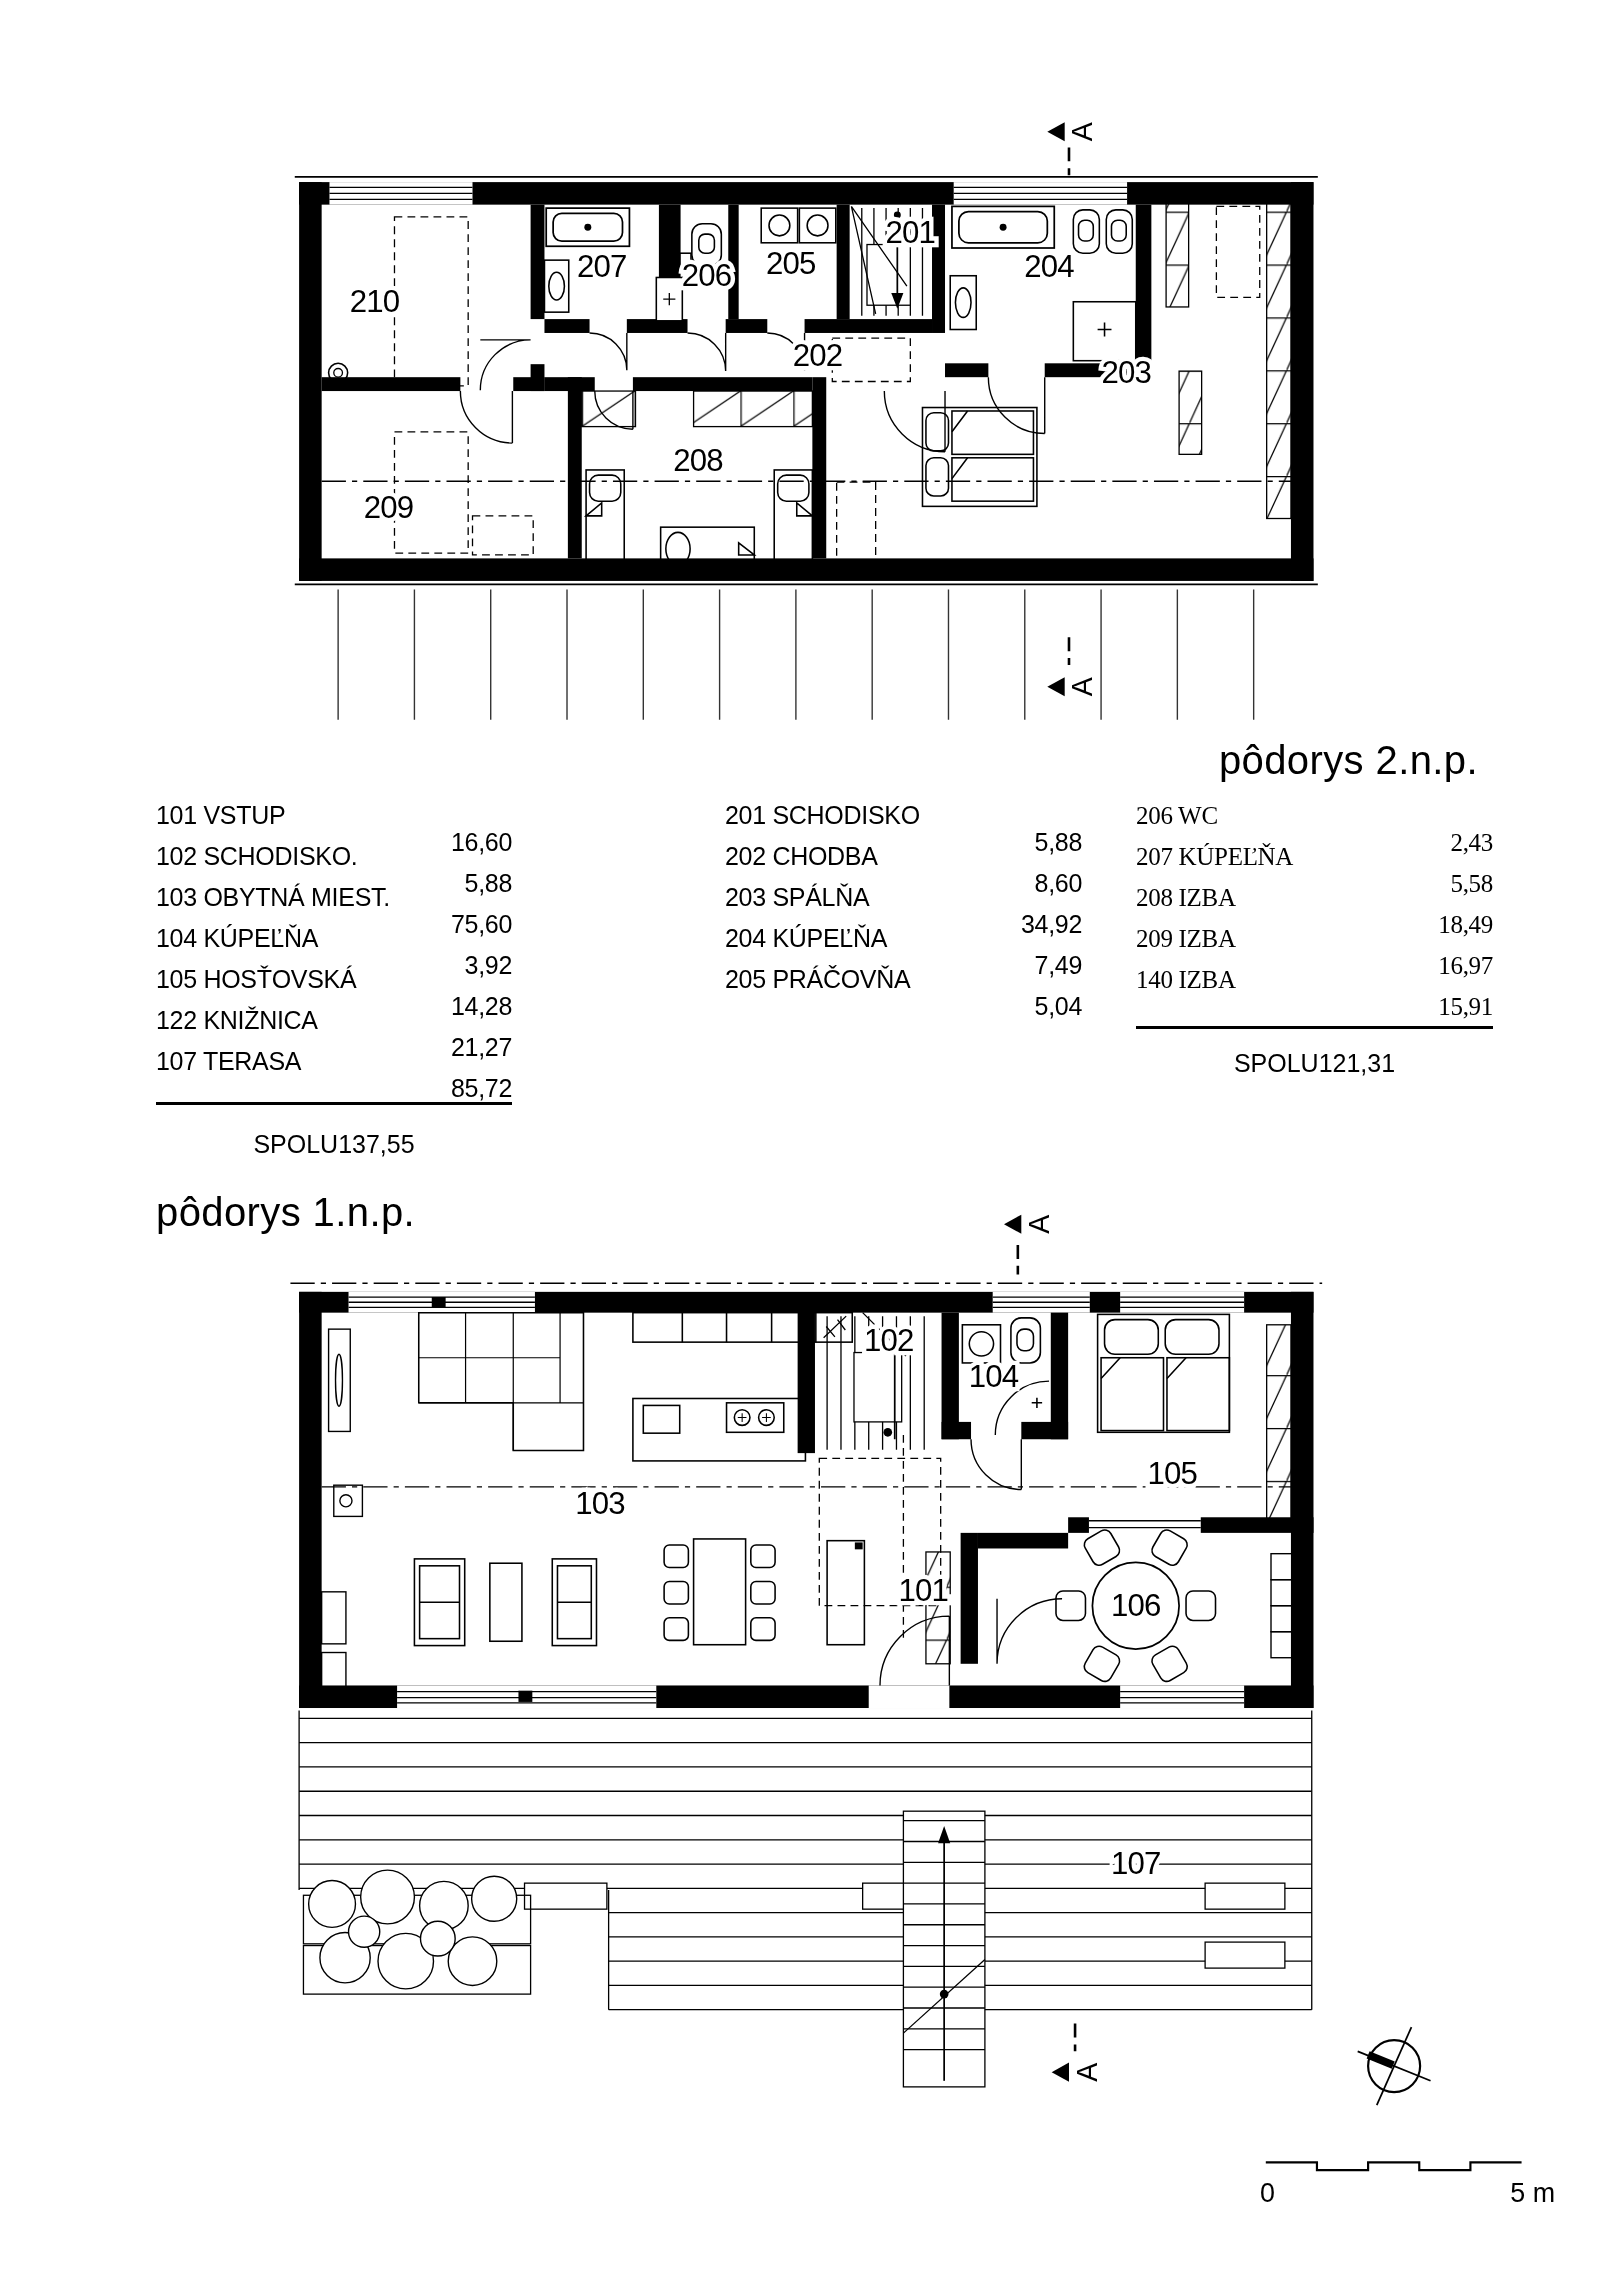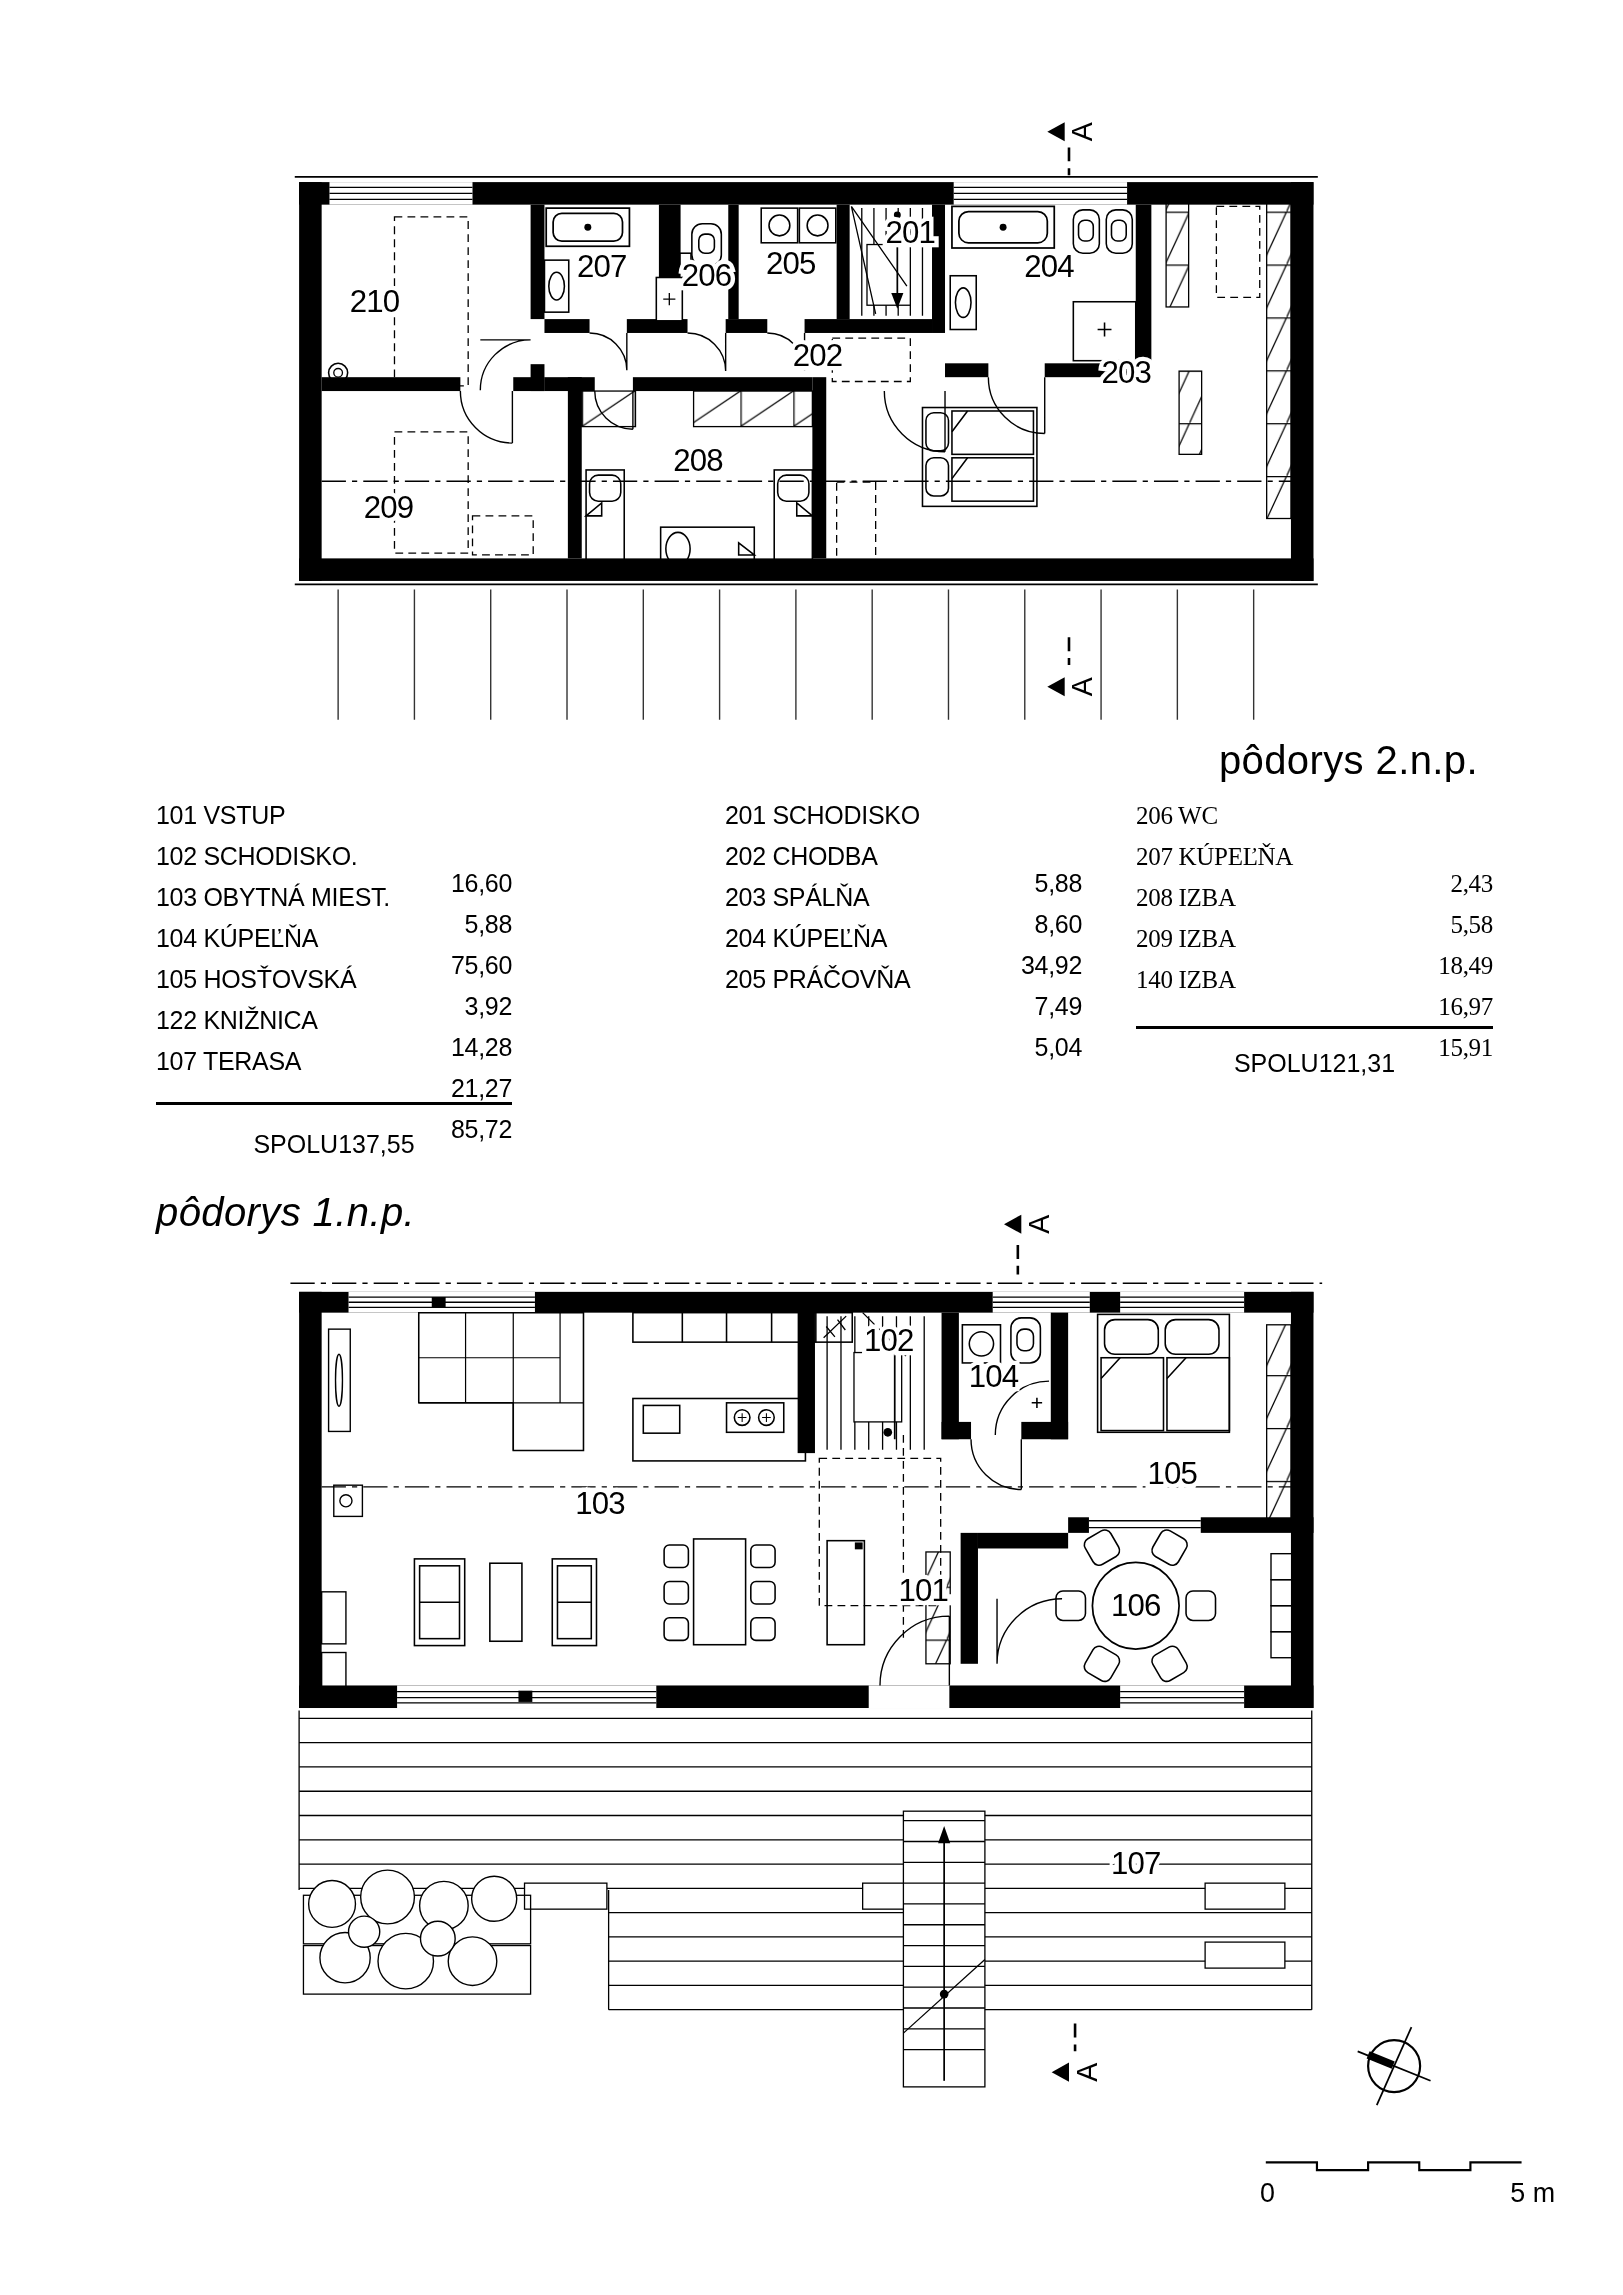--- a/index.html
+++ b/index.html
@@ -1,19 +1,19 @@
 <!DOCTYPE html>
 <html style="font-size:14px"><head>
 <meta charset="utf-8">
 <style>
   html,body{margin:0;padding:0;background:#fff;}
   body{width:1623px;height:2295px;position:relative;font-family:"Liberation Sans",sans-serif;color:#000;}
   #drawing{position:absolute;left:0;top:0;}
   .legend-col{position:absolute;font-size:25px;letter-spacing:-0.3px;}
-  .l-row{display:flex;justify-content:space-between;height:41px;line-height:41px;white-space:nowrap;flex-direction:column;}
+  .l-row{display:flex;justify-content:space-between;height:41px;line-height:41px;white-space:nowrap;}
   .l-row .val{text-align:right;margin-top:27px;}
   .l-divider{position:absolute;border-top:3.5px solid #000;}
   .l-total{position:absolute;display:flex;justify-content:center;font-size:25px;line-height:31px;white-space:nowrap;}
   .plan-title{position:absolute;font-size:40px;letter-spacing:0.4px;white-space:nowrap;}
   svg text{font-family:"Liberation Sans",sans-serif;fill:#000;}
   .roomnum{font-size:36px;letter-spacing:-1px;paint-order:stroke;stroke:#fff;stroke-width:10px;}
   .scalelbl{font-size:31px;}
   .seclbl{font-size:33px;}
 </style>
 </head>
@@ -467,21 +467,21 @@
     <div class="l-row">
       <span>107 TERASA</span>
       <span class="val">85,72</span>
     </div>
   </div>
 <div class="l-divider" style="left:156px;top:1102px;width:356px;"></div>
 <div class="l-total" style="left:156px;top:1129px;width:356px;">
   <span>SPOLU</span>
   <span class="val">137,55</span>
 </div>
-<div class="plan-title" style="left:156px;top:1190px;font-style:italic;">pôdorys 1.n.p.</div>
+<div class="plan-title" style="left:156px;top:1190px;">pôdorys 1.n.p.</div>
 
 <div class="legend-col" style="left:725px;top:795px;width:357px;">
     <div class="l-row">
       <span>201 SCHODISKO</span>
       <span class="val">5,88</span>
     </div>
     <div class="l-row">
       <span>202 CHODBA</span>
       <span class="val">8,60</span>
     </div>

